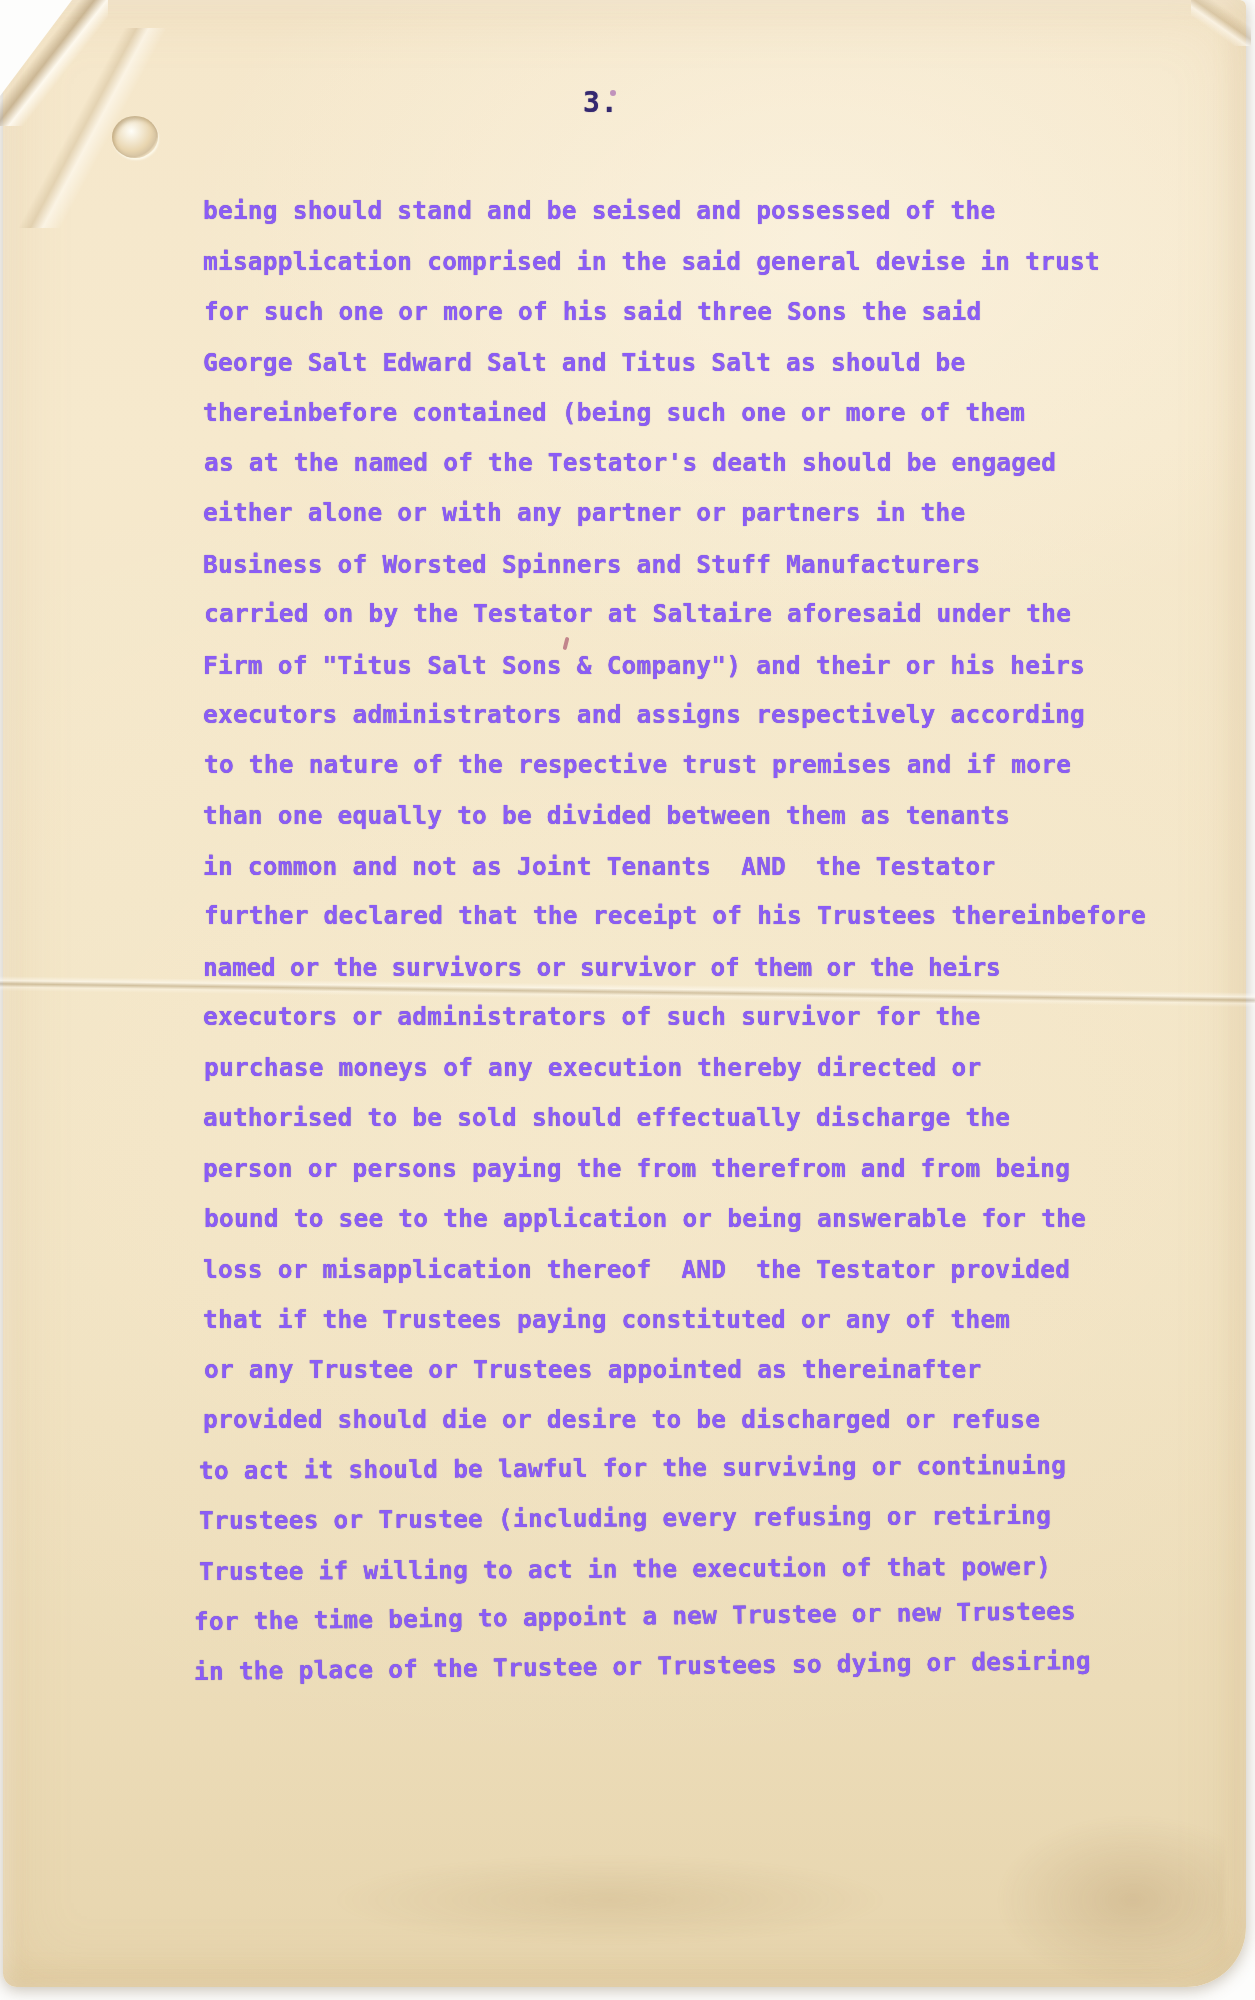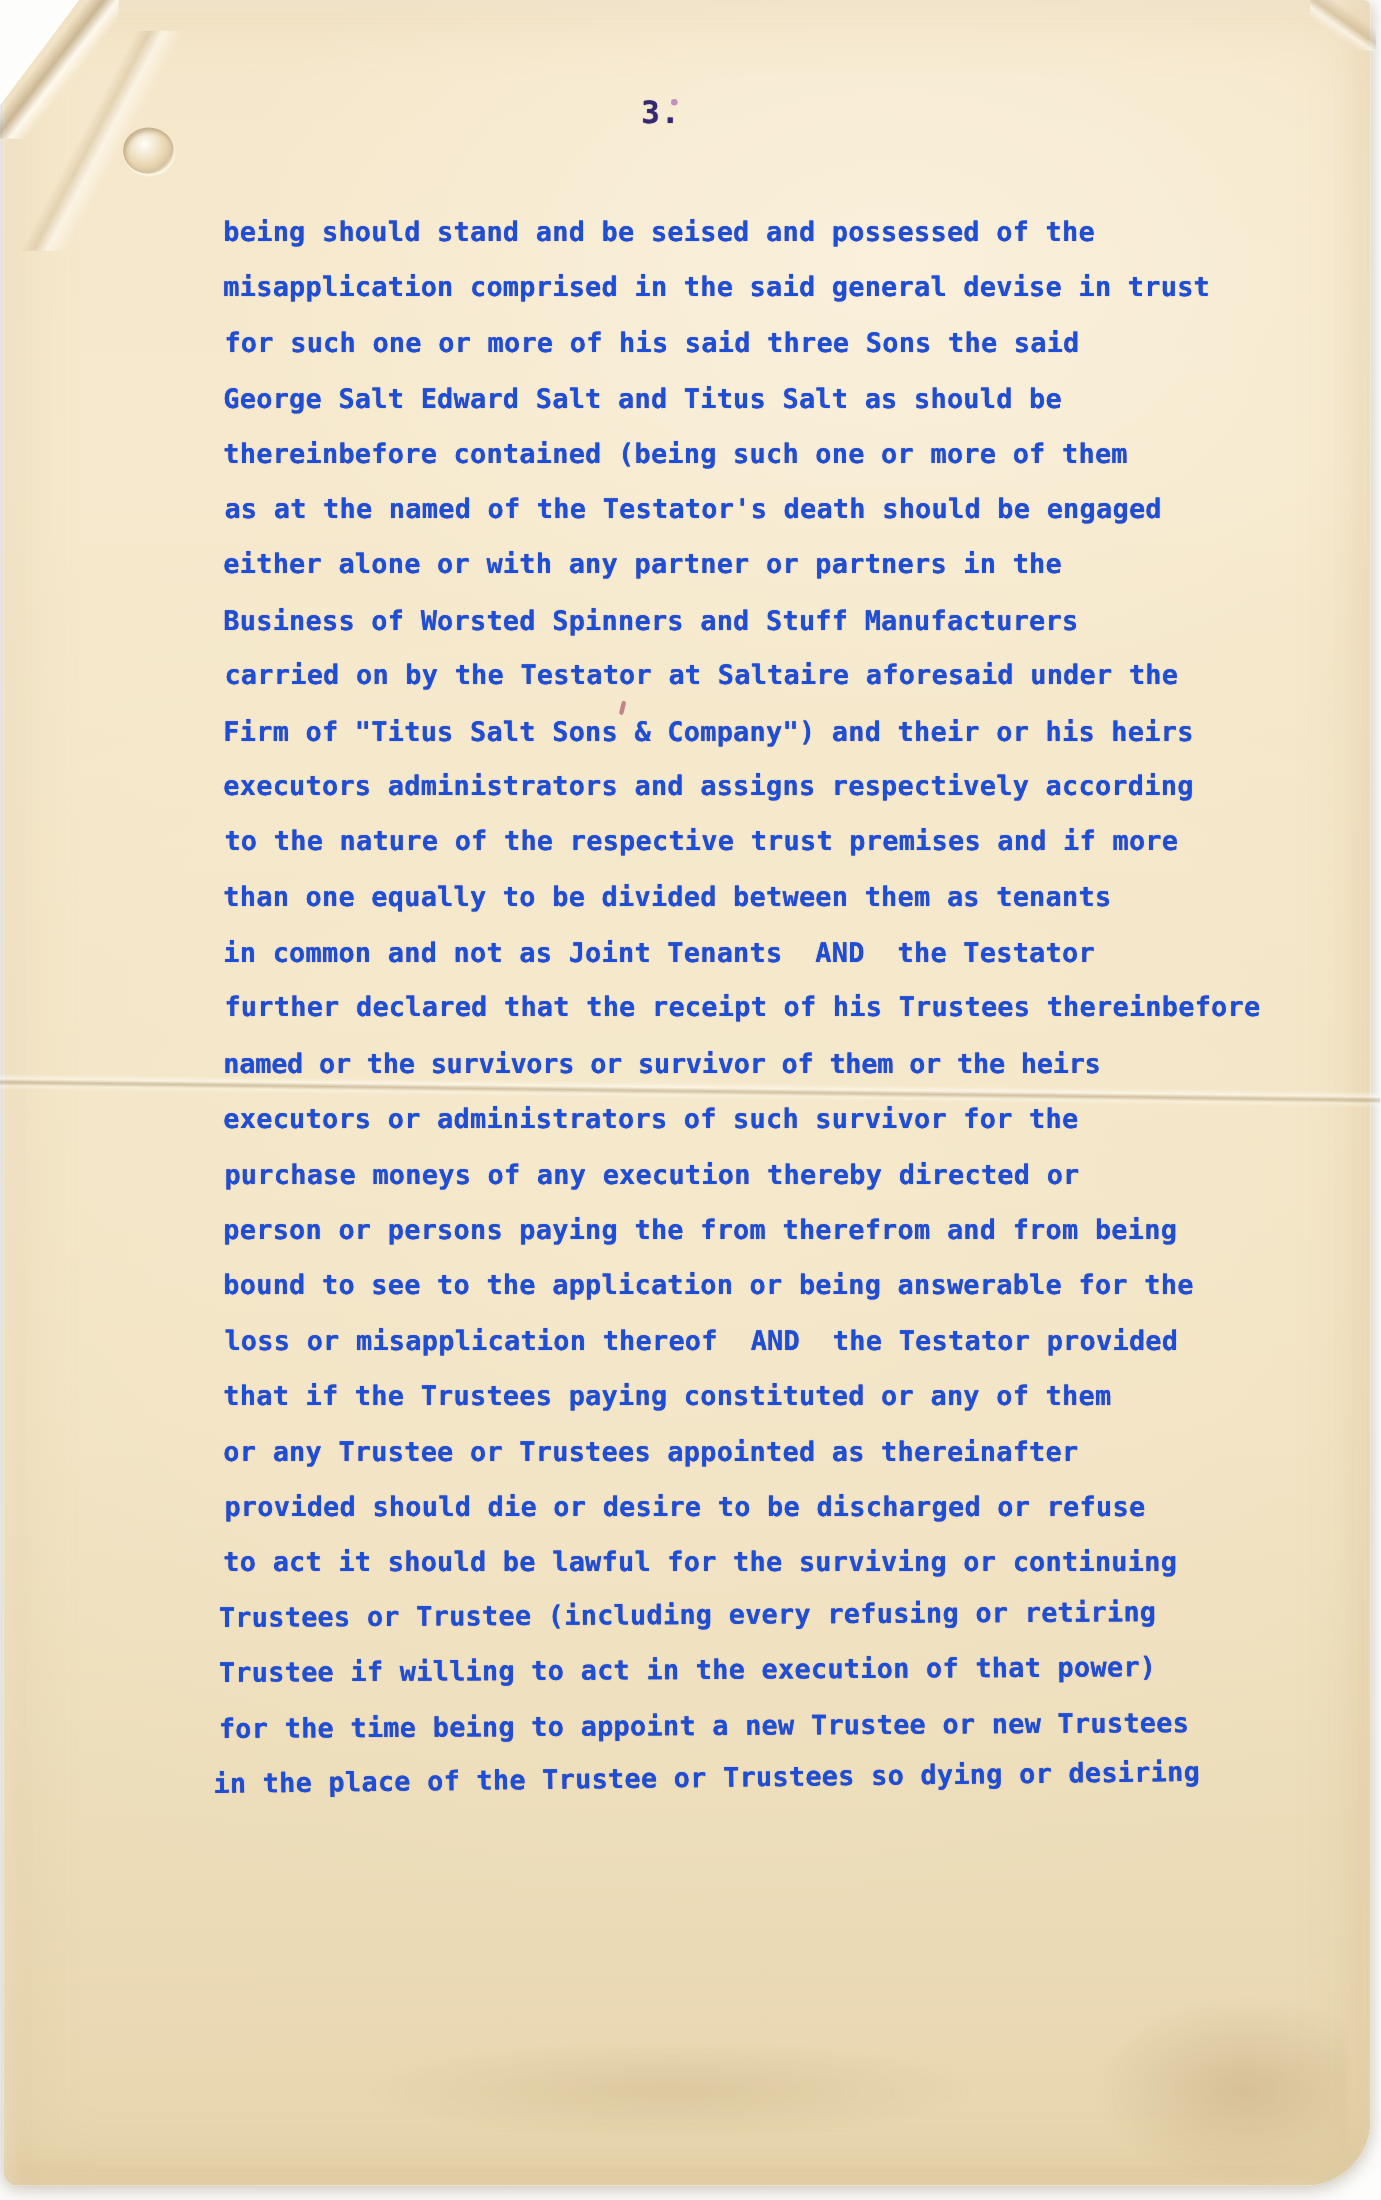--- a/index.html
+++ b/index.html
@@ -101,21 +101,21 @@
   .ink-fleck {
     position: absolute; left: 564px; top: 637px;
     width: 4px; height: 13px; border-radius: 2px;
     background: rgba(160,66,96,0.6);
     transform: rotate(14deg);
   }
 
   .textblock {
     position: absolute; left: 203px; top: 186px;
     font-size: 24.5px; font-weight: bold;
-    color: #1d4ed8;
+    color: #8b5cf6;
     letter-spacing: 0.2px;
     text-shadow: 0 0 0.8px rgba(58,44,124,0.8);
   }
   .line {
     height: 50.4px; line-height: 50.4px;
     white-space: pre;
   }
   
   .line:nth-child(16) { letter-spacing: -0.25px; }
   .line:nth-child(even)   { transform: translateY(0.5px); }
@@ -155,20 +155,21 @@
   <div class="line">carried on by the Testator at Saltaire aforesaid under the</div>
   <div class="line">Firm of "Titus Salt Sons &amp; Company") and their or his heirs</div>
   <div class="line">executors administrators and assigns respectively according</div>
   <div class="line">to the nature of the respective trust premises and if more</div>
   <div class="line">than one equally to be divided between them as tenants</div>
   <div class="line">in common and not as Joint Tenants  AND  the Testator</div>
   <div class="line">further declared that the receipt of his Trustees thereinbefore</div>
   <div class="line">named or the survivors or survivor of them or the heirs</div>
   <div class="line">executors or administrators of such survivor for the</div>
   <div class="line">purchase moneys of any execution thereby directed or</div>
+  <div class="line">authorised to be sold should effectually discharge the</div>
   <div class="line">person or persons paying the from therefrom and from being</div>
   <div class="line">bound to see to the application or being answerable for the</div>
   <div class="line">loss or misapplication thereof  AND  the Testator provided</div>
   <div class="line">that if the Trustees paying constituted or any of them</div>
   <div class="line">or any Trustee or Trustees appointed as thereinafter</div>
   <div class="line">provided should die or desire to be discharged or refuse</div>
   <div class="line">to act it should be lawful for the surviving or continuing</div>
   <div class="line">Trustees or Trustee (including every refusing or retiring</div>
   <div class="line">Trustee if willing to act in the execution of that power)</div>
   <div class="line">for the time being to appoint a new Trustee or new Trustees</div>

